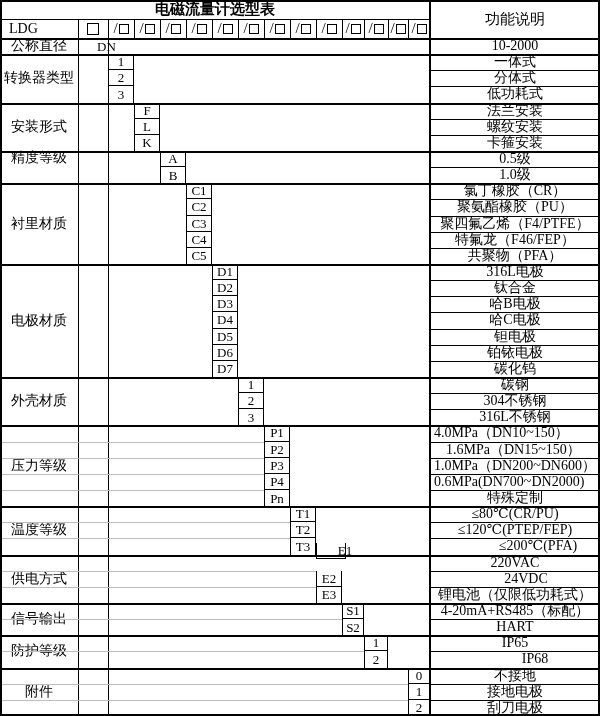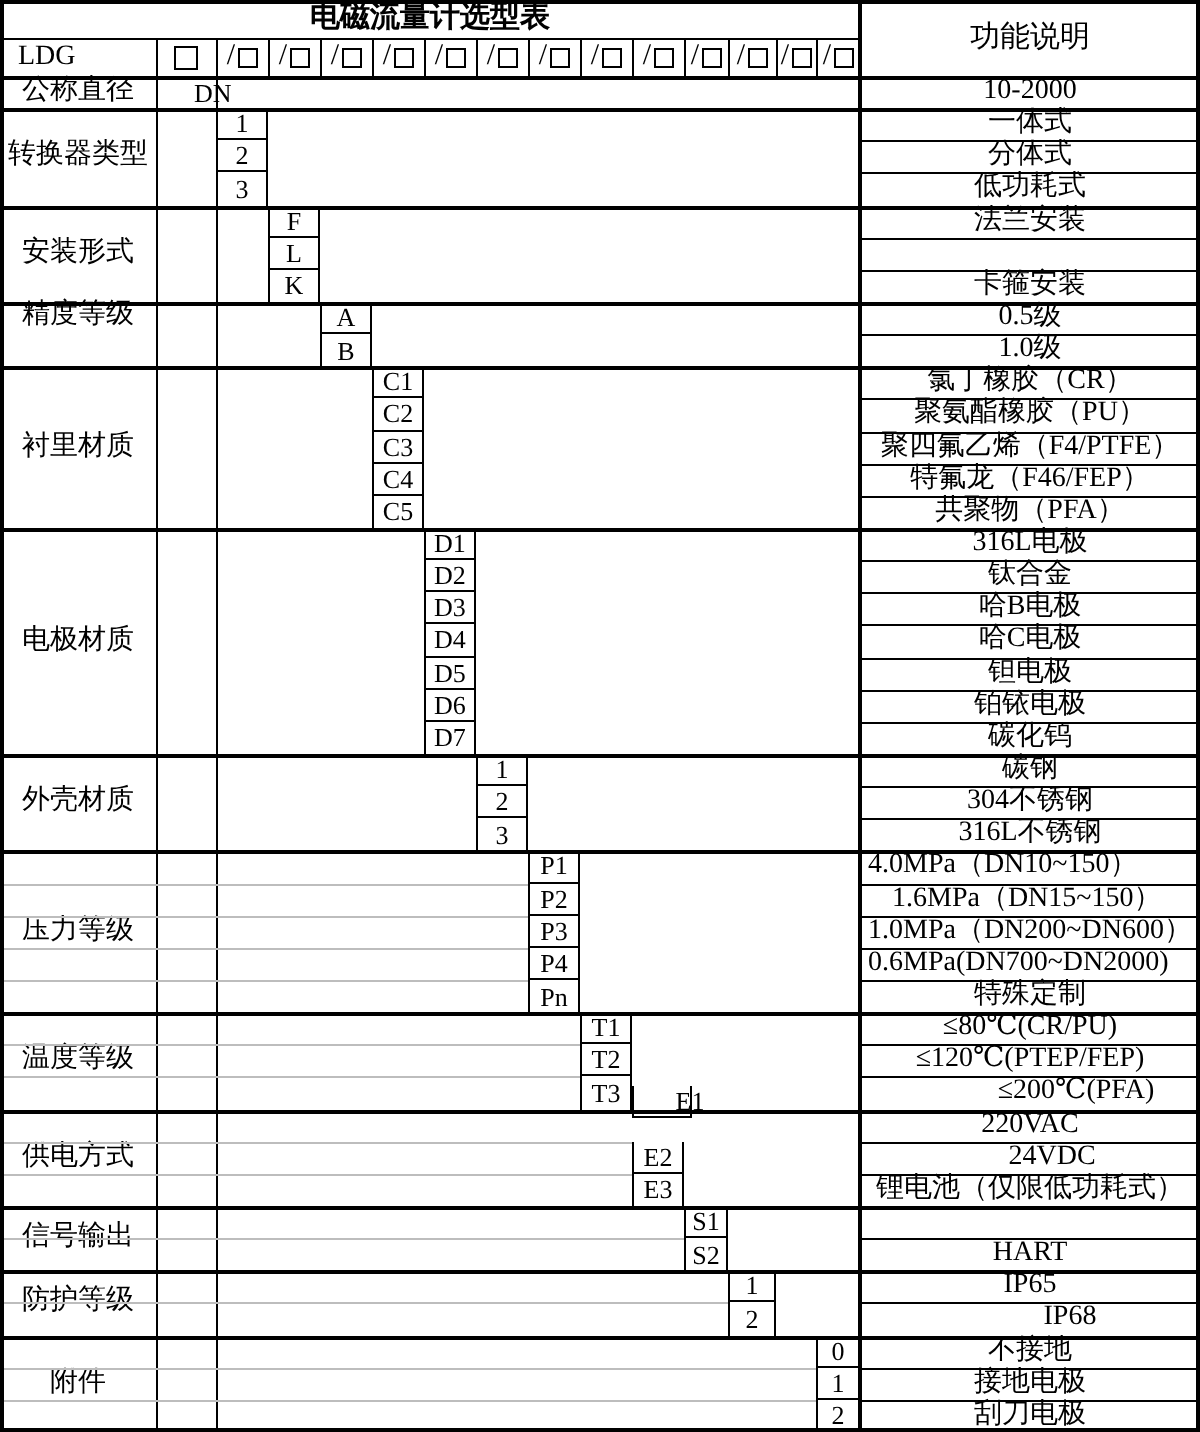--- a/index.html
+++ b/index.html
@@ -115,20 +115,21 @@
     <div class="abs cell desc" style="left: 430px; top: 70.2857px; width: 170px; height: 16.1429px;">分体式</div>
     <div class="abs ln" style="left: 430px; top: 70.2857px; width: 170px; height: 1px;"></div>
     <div class="abs cell code" style="left: 108px; top: 86.4286px; width: 26px; height: 16.1429px; border-left: 1px solid rgb(0, 0, 0); border-right: 1px solid rgb(0, 0, 0);">3</div>
     <div class="abs cell desc" style="left: 430px; top: 86.4286px; width: 170px; height: 16.1429px;">低功耗式</div>
     <div class="abs ln" style="left: 430px; top: 86.4286px; width: 170px; height: 1px;"></div>
     <div class="abs ln" style="left: 0px; top: 102.571px; width: 600px; height: 2px;"></div>
     <div class="abs cell lbl" style="left: 0px; top: 102.571px; width: 78px; height: 48.4286px;">安装形式</div>
     <div class="abs cell code" style="left: 134px; top: 102.571px; width: 26px; height: 16.1429px; border-left: 1px solid rgb(0, 0, 0); border-right: 1px solid rgb(0, 0, 0); border-bottom: 1px solid rgb(0, 0, 0);">F</div>
     <div class="abs cell desc" style="left: 430px; top: 102.571px; width: 170px; height: 16.1429px;">法兰安装</div>
     <div class="abs cell code" style="left: 134px; top: 118.714px; width: 26px; height: 16.1429px; border-left: 1px solid rgb(0, 0, 0); border-right: 1px solid rgb(0, 0, 0); border-bottom: 1px solid rgb(0, 0, 0);">L</div>
+    <div class="abs cell desc" style="left: 430px; top: 118.714px; width: 170px; height: 16.1429px;">螺纹安装</div>
     <div class="abs ln" style="left: 430px; top: 118.714px; width: 170px; height: 1px;"></div>
     <div class="abs cell code" style="left: 134px; top: 134.857px; width: 26px; height: 16.1429px; border-left: 1px solid rgb(0, 0, 0); border-right: 1px solid rgb(0, 0, 0);">K</div>
     <div class="abs cell desc" style="left: 430px; top: 134.857px; width: 170px; height: 16.1429px;">卡箍安装</div>
     <div class="abs ln" style="left: 430px; top: 134.857px; width: 170px; height: 1px;"></div>
     <div class="abs ln" style="left: 0px; top: 151px; width: 600px; height: 2px;"></div>
     <div class="abs cell lbl" style="left: 0px; top: 151px; width: 78px; height: 14px;">精度等级</div>
     <div class="abs cell code" style="left: 160px; top: 151px; width: 26px; height: 16.1429px; border-left: 1px solid rgb(0, 0, 0); border-right: 1px solid rgb(0, 0, 0); border-bottom: 1px solid rgb(0, 0, 0);">A</div>
     <div class="abs cell desc" style="left: 430px; top: 151px; width: 170px; height: 16.1429px;">0.5级</div>
     <div class="abs cell code" style="left: 160px; top: 167.143px; width: 26px; height: 16.1429px; border-left: 1px solid rgb(0, 0, 0); border-right: 1px solid rgb(0, 0, 0);">B</div>
     <div class="abs cell desc" style="left: 430px; top: 167.143px; width: 170px; height: 16.1429px;">1.0级</div>
@@ -221,20 +222,21 @@
     <div class="abs cell desc" style="left: 430px; top: 570.714px; width: 192px; height: 16.1429px;">24VDC</div>
     <div class="abs ln" style="left: 430px; top: 570.714px; width: 170px; height: 1px;"></div>
     <div class="abs ln faint" style="left: 2px; top: 570.714px; width: 314px; height: 1px;"></div>
     <div class="abs cell code" style="left: 316px; top: 586.857px; width: 26px; height: 16.1429px; border-left: 1px solid rgb(0, 0, 0); border-right: 1px solid rgb(0, 0, 0);">E3</div>
     <div class="abs cell desc" style="left: 430px; top: 586.857px; width: 170px; height: 16.1429px;">锂电池（仅限低功耗式）</div>
     <div class="abs ln" style="left: 430px; top: 586.857px; width: 170px; height: 1px;"></div>
     <div class="abs ln faint" style="left: 2px; top: 586.857px; width: 314px; height: 1px;"></div>
     <div class="abs ln" style="left: 0px; top: 603px; width: 600px; height: 2px;"></div>
     <div class="abs cell lbl" style="left: 0px; top: 603px; width: 78px; height: 32.2857px;">信号输出</div>
     <div class="abs cell code" style="left: 342px; top: 603px; width: 22px; height: 16.1429px; border-left: 1px solid rgb(0, 0, 0); border-right: 1px solid rgb(0, 0, 0); border-bottom: 1px solid rgb(0, 0, 0);">S1</div>
+    <div class="abs cell desc" style="left: 430px; top: 603px; width: 170px; height: 16.1429px;">4-20mA+RS485（标配）</div>
     <div class="abs cell code" style="left: 342px; top: 619.143px; width: 22px; height: 16.1429px; border-left: 1px solid rgb(0, 0, 0); border-right: 1px solid rgb(0, 0, 0);">S2</div>
     <div class="abs cell desc" style="left: 430px; top: 619.143px; width: 170px; height: 16.1429px;">HART</div>
     <div class="abs ln" style="left: 430px; top: 619.143px; width: 170px; height: 1px;"></div>
     <div class="abs ln faint" style="left: 2px; top: 619.143px; width: 340px; height: 1px;"></div>
     <div class="abs ln" style="left: 0px; top: 635.286px; width: 600px; height: 2px;"></div>
     <div class="abs cell lbl" style="left: 0px; top: 635.286px; width: 78px; height: 32.2857px;">防护等级</div>
     <div class="abs cell code" style="left: 364px; top: 635.286px; width: 24px; height: 16.1429px; border-left: 1px solid rgb(0, 0, 0); border-right: 1px solid rgb(0, 0, 0); border-bottom: 1px solid rgb(0, 0, 0);">1</div>
     <div class="abs cell desc" style="left: 430px; top: 635.286px; width: 170px; height: 16.1429px;">IP65</div>
     <div class="abs cell code" style="left: 364px; top: 651.429px; width: 24px; height: 16.1429px; border-left: 1px solid rgb(0, 0, 0); border-right: 1px solid rgb(0, 0, 0);">2</div>
     <div class="abs cell desc" style="left: 430px; top: 651.429px; width: 170px; height: 16.1429px; padding-left: 40px;">IP68</div>

